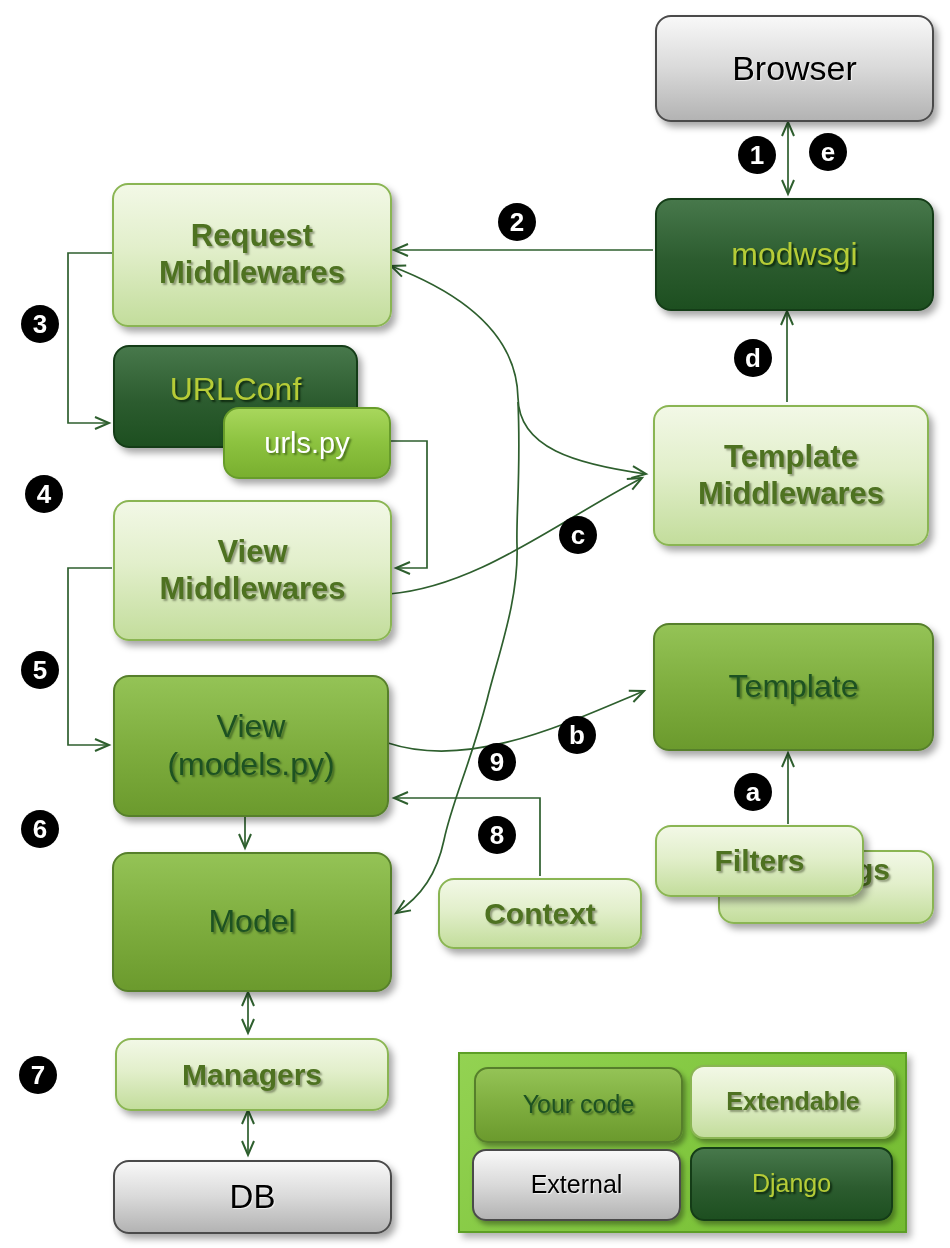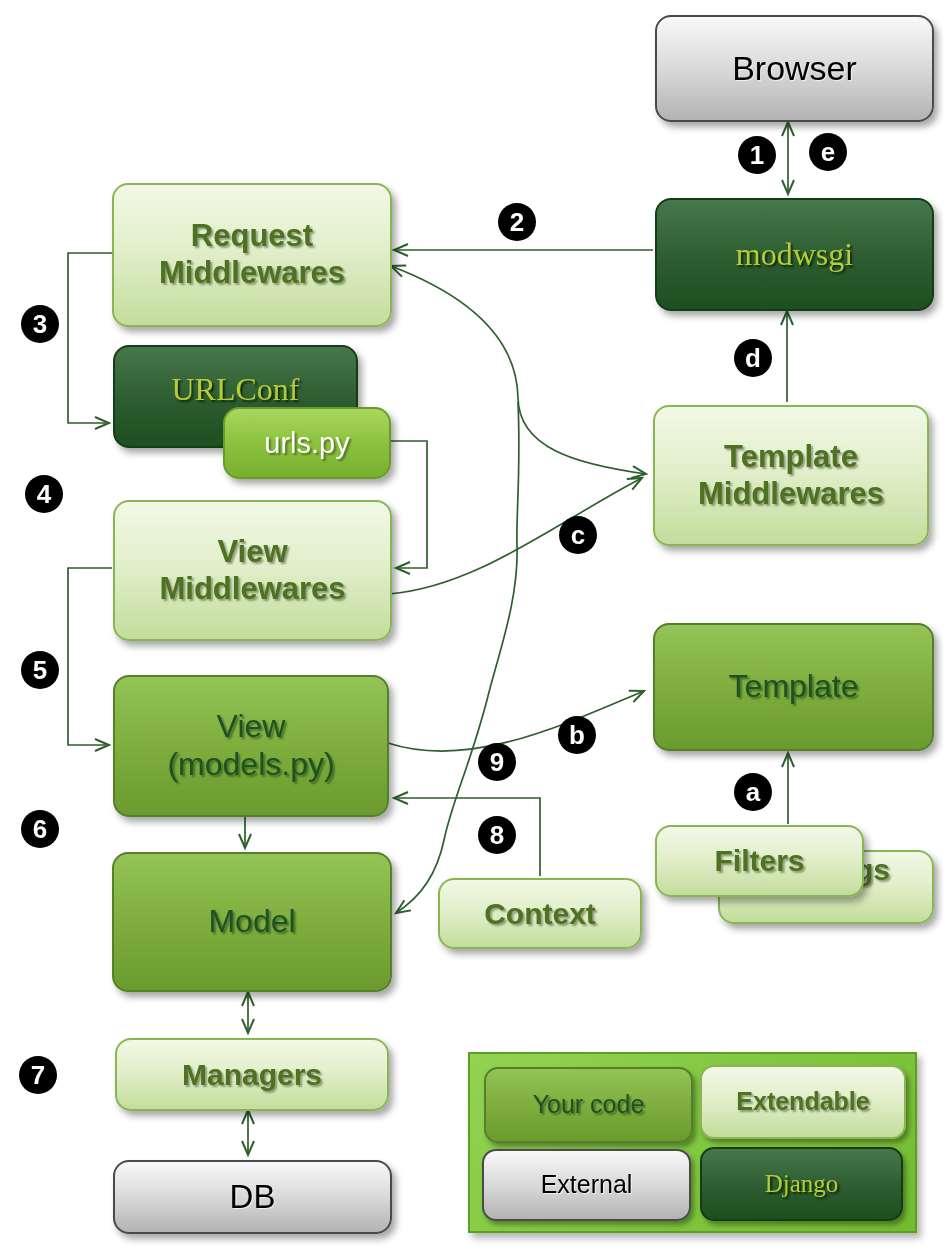--- a/index.html
+++ b/index.html
@@ -25,41 +25,40 @@
     background:linear-gradient(to bottom,#94c356 0%,#7fae3f 50%,#6b9a2d 100%);
     border:2px solid #567f2b;color:#1d5222;
     text-shadow:2px 2px 2px rgba(30,60,20,0.55);
     font-size:32px;
   }
   .dark{
     background:linear-gradient(to bottom,#47784b 0%,#2c5c2f 55%,#1d4f20 100%);
     border:2px solid #143c17;color:#b6cc37;
     text-shadow:2px 2px 2px rgba(0,20,0,0.7);
     font-size:32px;
-    font-family:Liberation Serif, serif;
   }
   .gray{
     background:linear-gradient(to bottom,#f8f8f8 0%,#d9d9d9 50%,#b3b3b3 100%);
     border:2px solid #4a4a4a;color:#000;
     text-shadow:1px 1px 1px rgba(255,255,255,0.7);
     font-size:33px;
   }
   .brightgreen{
     background:linear-gradient(to bottom,#a8d75c 0%,#8cc23f 50%,#79af2f 100%);
     border:2px solid #679c2a;color:#ffffff;
     text-shadow:2px 2px 2px rgba(40,70,10,0.6);
     font-size:29px;
   }
   .circle{
     position:absolute;width:38px;height:38px;border-radius:50%;background:#000;
     color:#fff;display:flex;align-items:center;justify-content:center;
     font-size:26px;font-weight:bold;
   }
   .legend{
-    position:absolute;left:468px;top:1052px;width:449px;height:181px;
+    position:absolute;left:458px;top:1052px;width:449px;height:181px;
     background:linear-gradient(135deg,#93d252 0%,#80c63e 55%,#74bb31 100%);
     border:2px solid #5d9f26;box-shadow:4px 5px 7px rgba(0,0,0,0.3);
     box-sizing:border-box;
     padding-left:18px;
   }
   .legend .box{border-radius:14px;font-size:25px;box-shadow:3px 4px 5px rgba(0,0,0,0.35);}
 </style>
 </head>
 <body>
 

